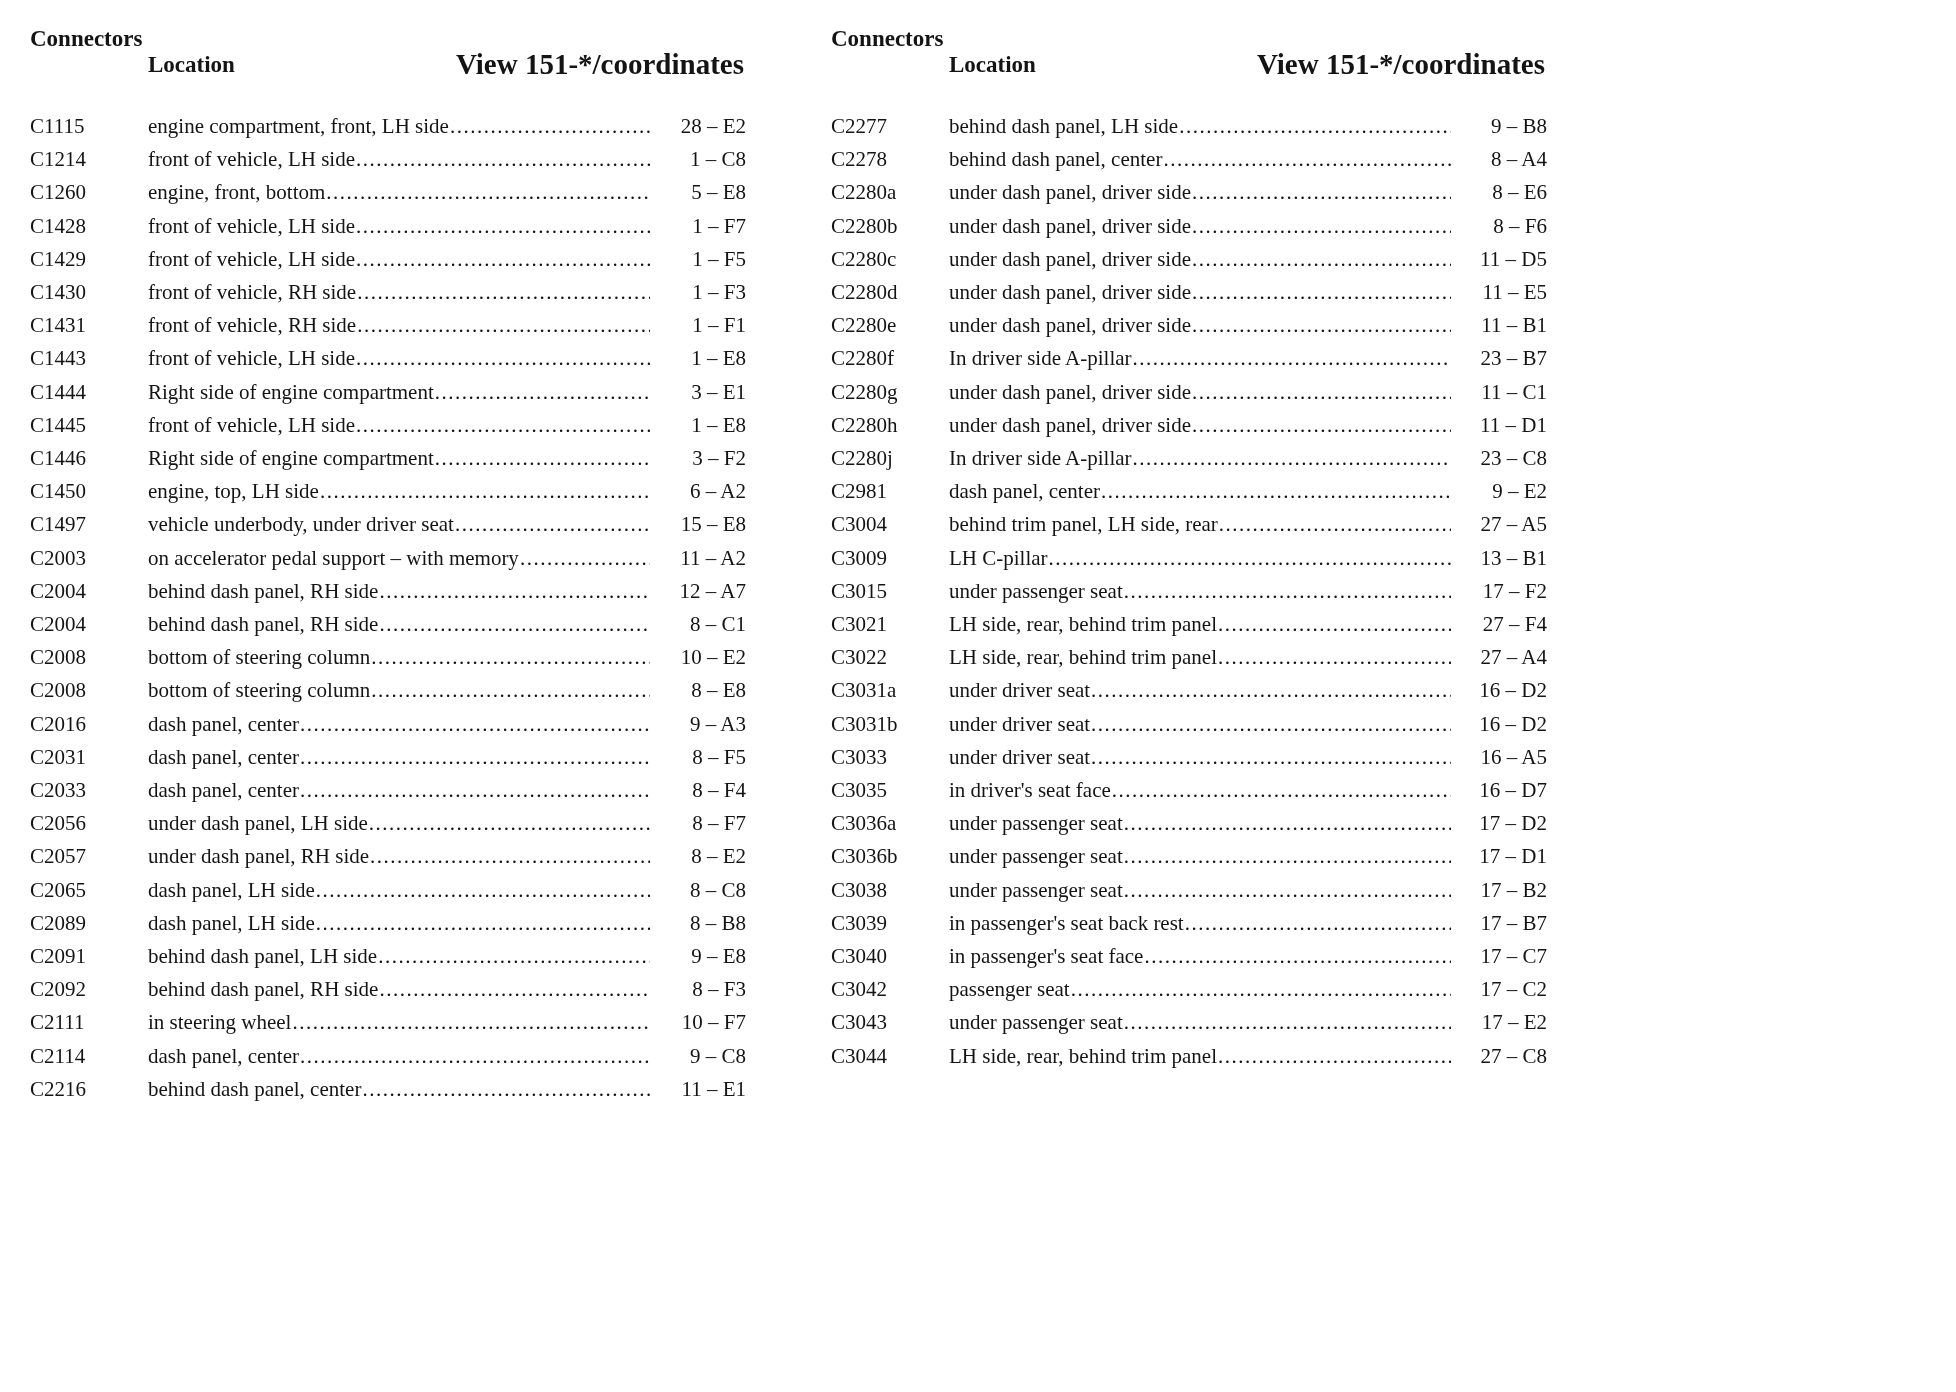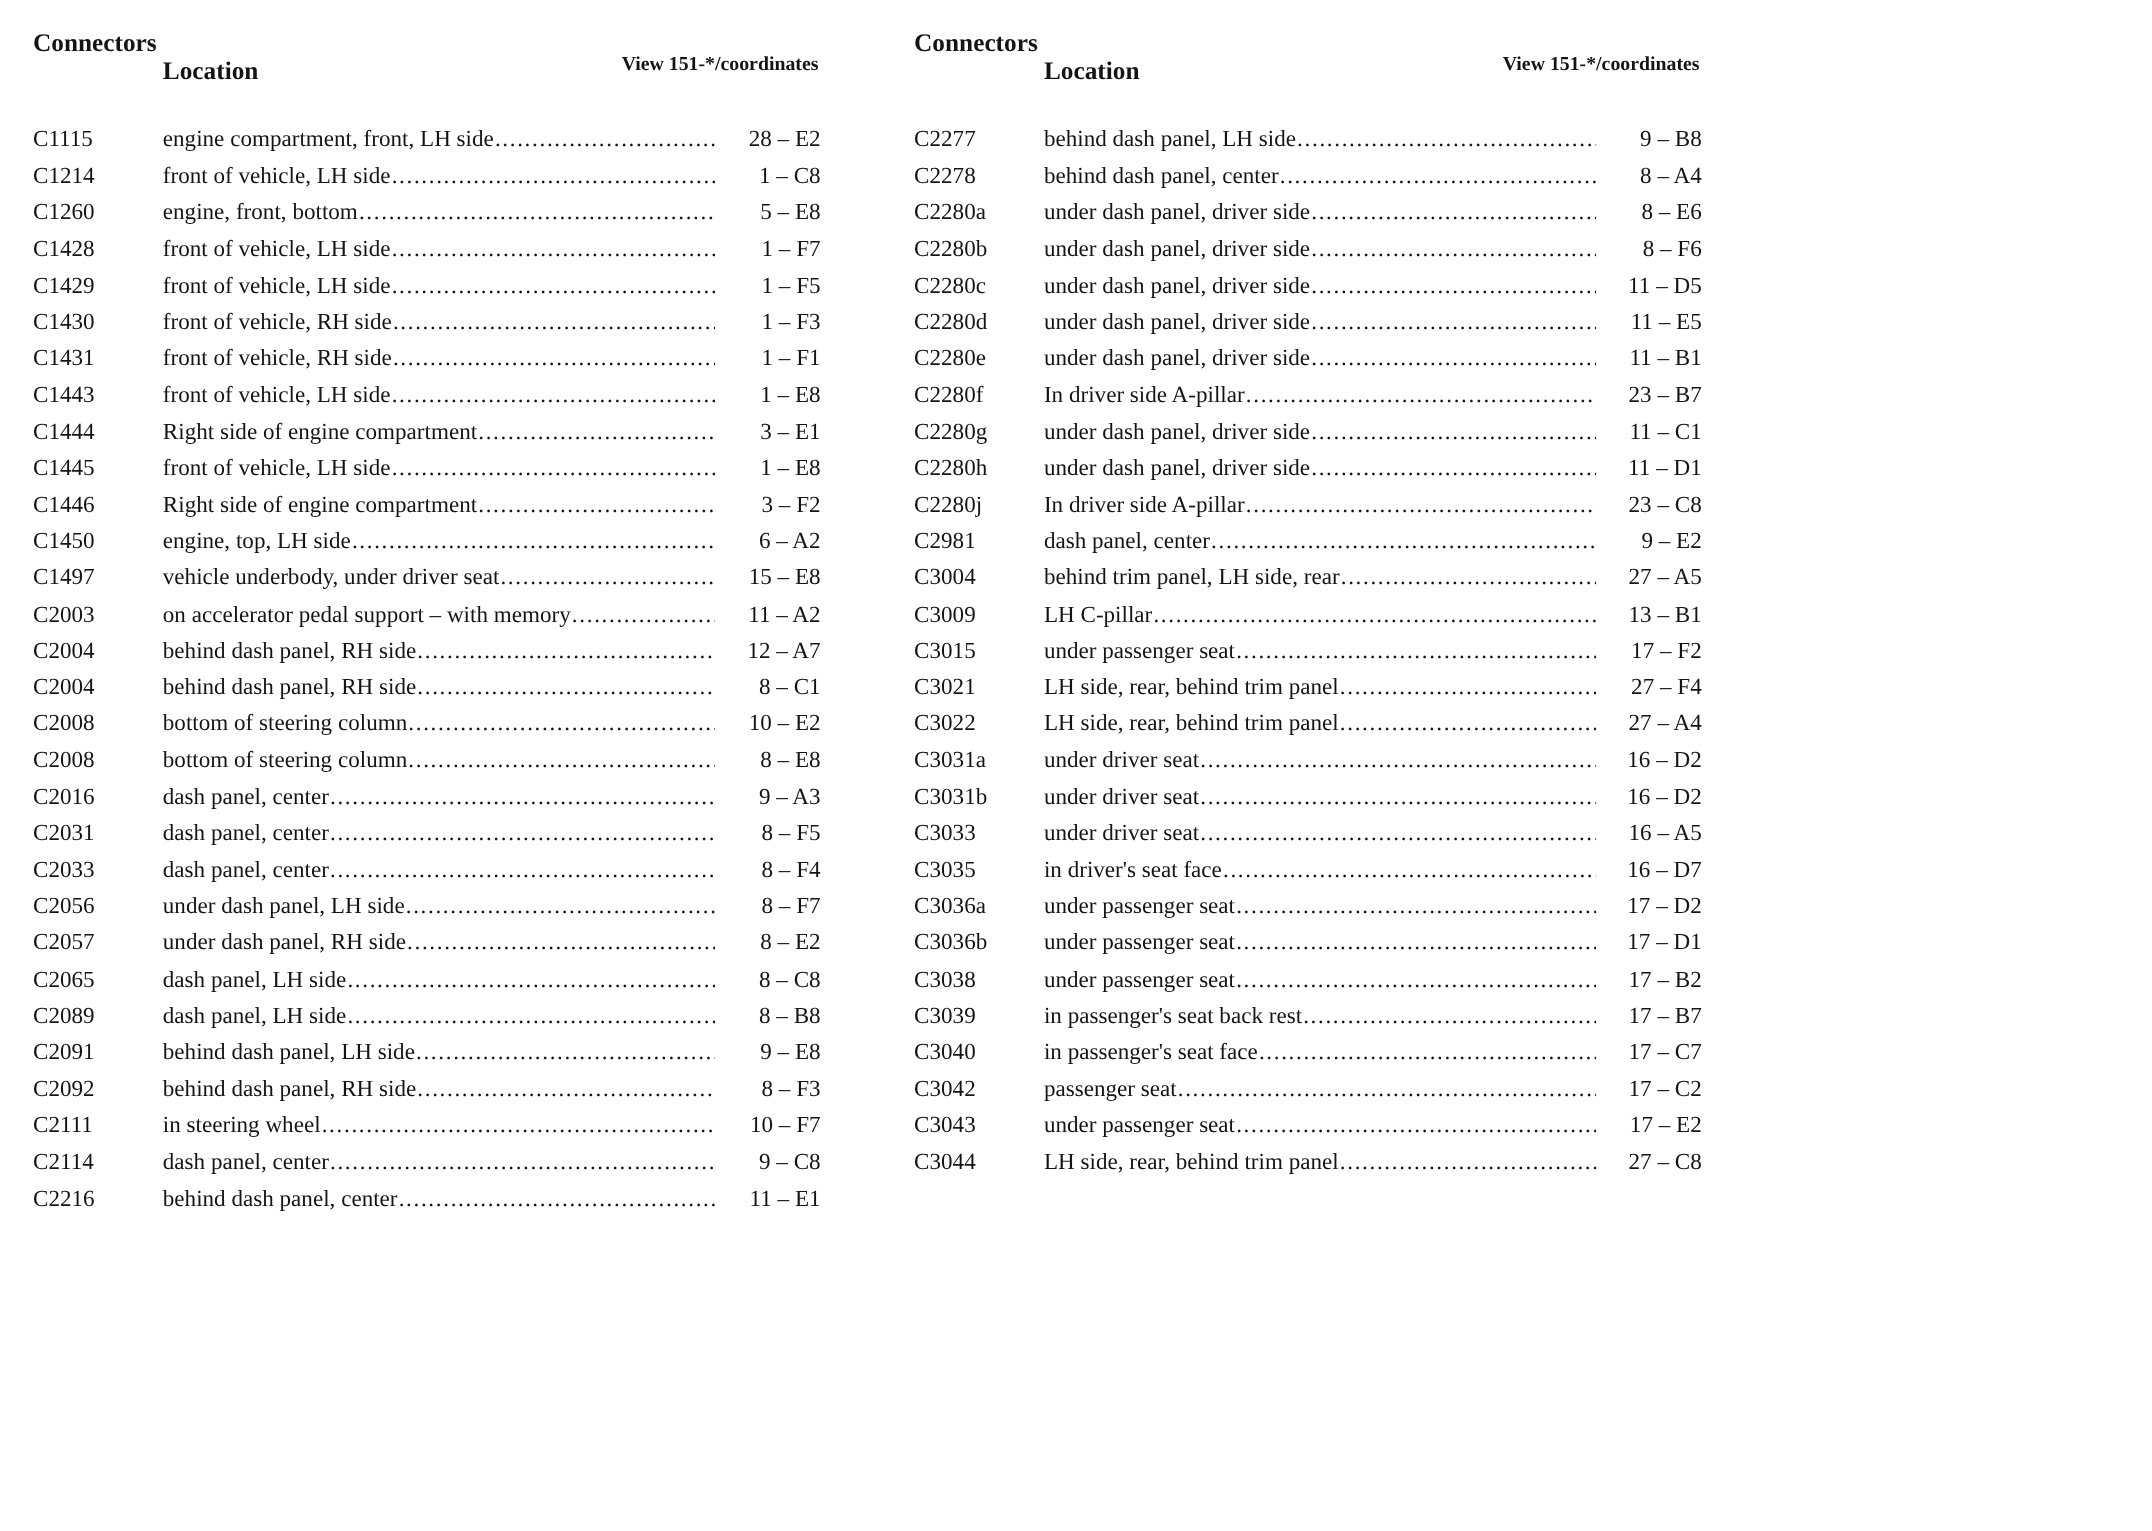--- a/index.html
+++ b/index.html
@@ -22,21 +22,21 @@
     display: block;
     font-weight: bold;
     font-size: 23px;
     line-height: 26px;
   }
   .view-h {
     position: absolute;
     right: 2px;
     top: 22px;
     font-weight: bold;
-    font-size: 18px;
+    font-size: 29px;
     white-space: nowrap;
   }
   .location-h {
     display: inline-block;
     margin-left: 118px;
     font-weight: bold;
     font-size: 23px;
     line-height: 26px;
   }
   .rows { }

